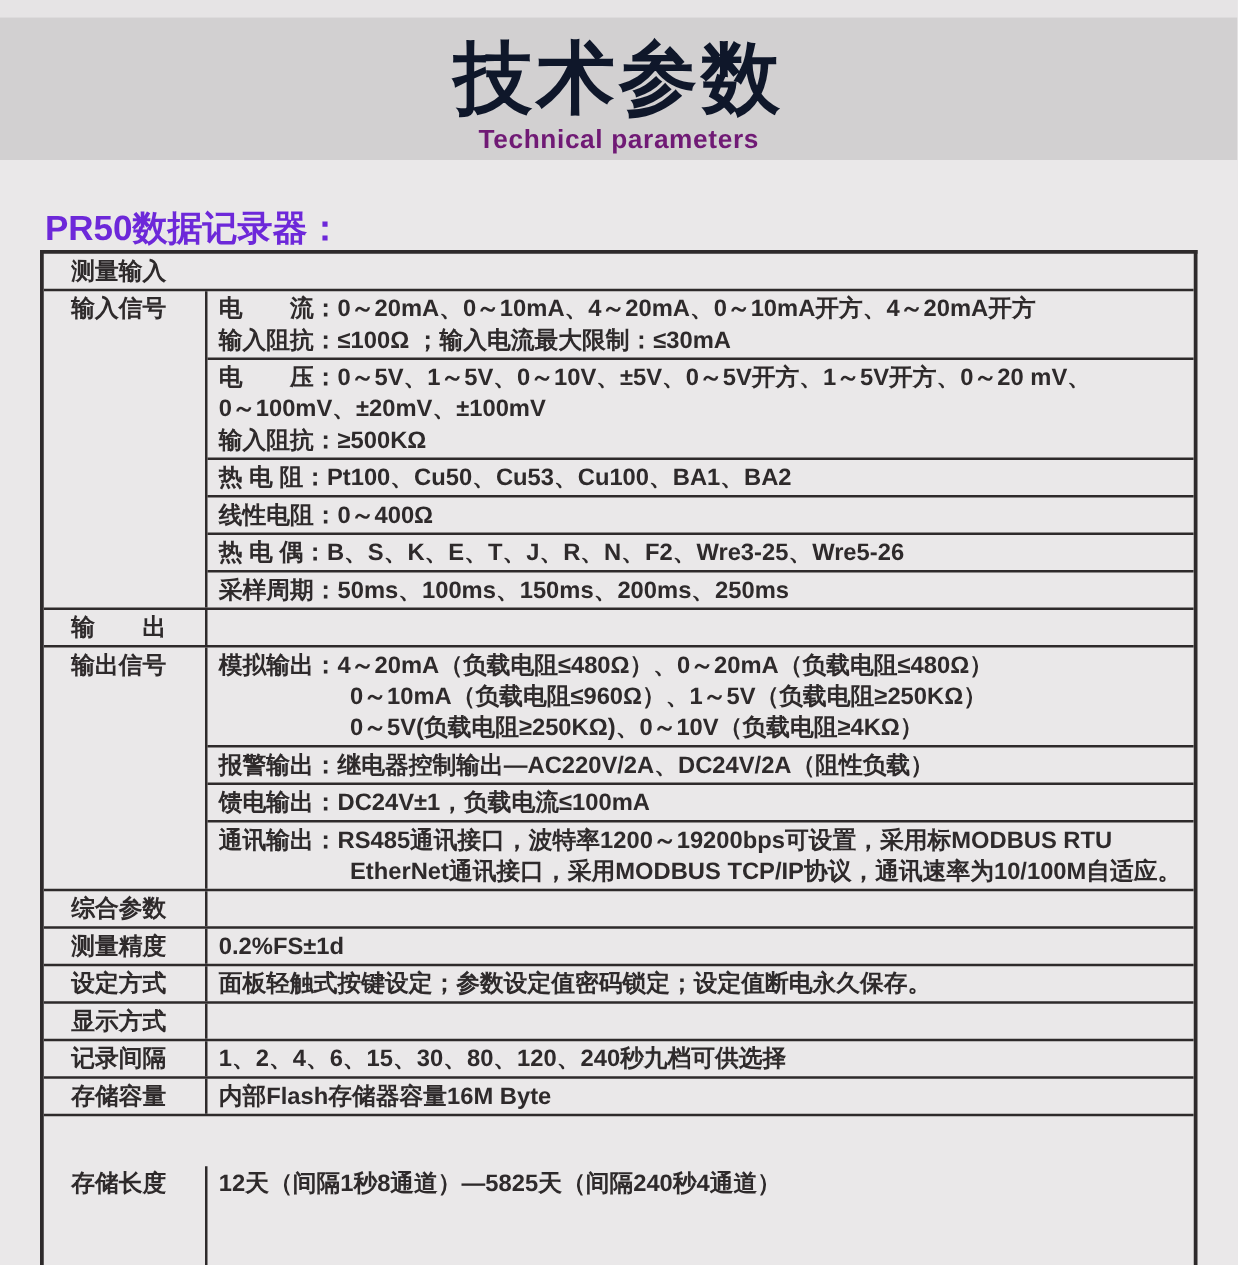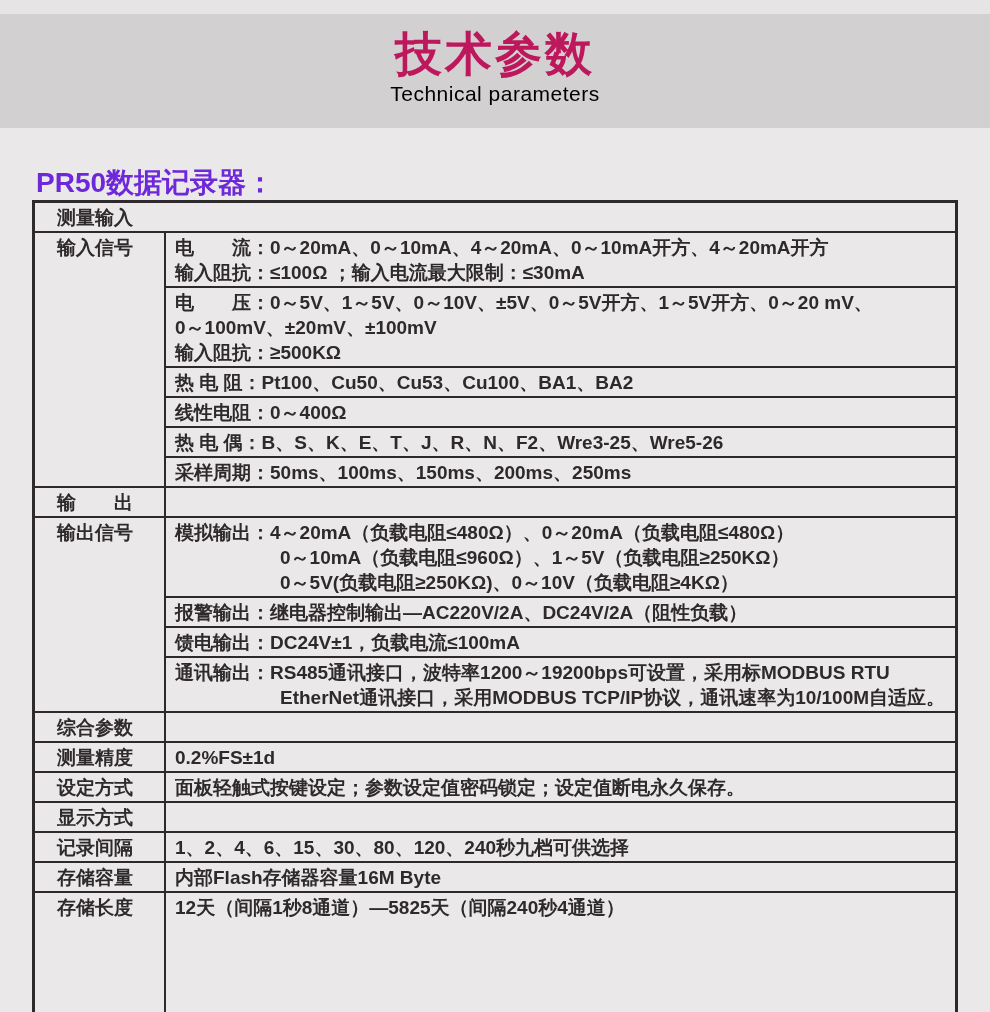--- a/index.html
+++ b/index.html
@@ -19,31 +19,31 @@
   .top-strip{
     position:absolute;top:0;left:0;width:990px;height:14px;
     background:var(--strip);
   }
   .band{
     position:absolute;top:14px;left:0;width:990px;height:114px;
     background:var(--band);
     text-align:center;
   }
   .band h1{
-    font-size:47px;
+    font-size:63px;
     font-weight:bold;
     letter-spacing:3px;
-    color:#be185d;
+    color:#0f172a;
     padding-top:13px;
     line-height:1.15;
   }
   .band .subtitle{
     font-size:21px;
-    font-weight:normal;
-    color:#000000;
+    font-weight:bold;
+    color:#701a75;
     letter-spacing:0.5px;
     margin-top:1px;
   }
   .section-title{
     position:absolute;top:164px;left:36px;
     font-size:28px;
     font-weight:bold;
     color:#6d28d9;
   }
   .spec-table{
@@ -51,21 +51,21 @@
     width:926px;height:812px;
     border:3px solid var(--ink);
     border-bottom:none;
     display:flex;flex-direction:column;
     overflow:hidden;
     font-size:19px;
     font-weight:bold;
     justify-content:center;
   }
   .trow{display:flex;border-bottom:2px solid var(--ink);}
-  .trow:last-child{flex:1;border-bottom:none;}
+  .trow:last-child{flex:1;border-bottom:none;margin-top:40px;}
   .cell.label{
     flex:0 0 131px;width:131px;
     border-right:2px solid var(--ink);
     padding:2px 0 1px 22px;
     white-space:pre;
     line-height:25px;
   }
   .trow.full .cell.label{flex:1;width:auto;border-right:none;}
   .vals{flex:1;display:flex;flex-direction:column;min-width:0;}
   .subcell{border-bottom:2px solid var(--ink);padding:2px 4px 1px 9px;}

